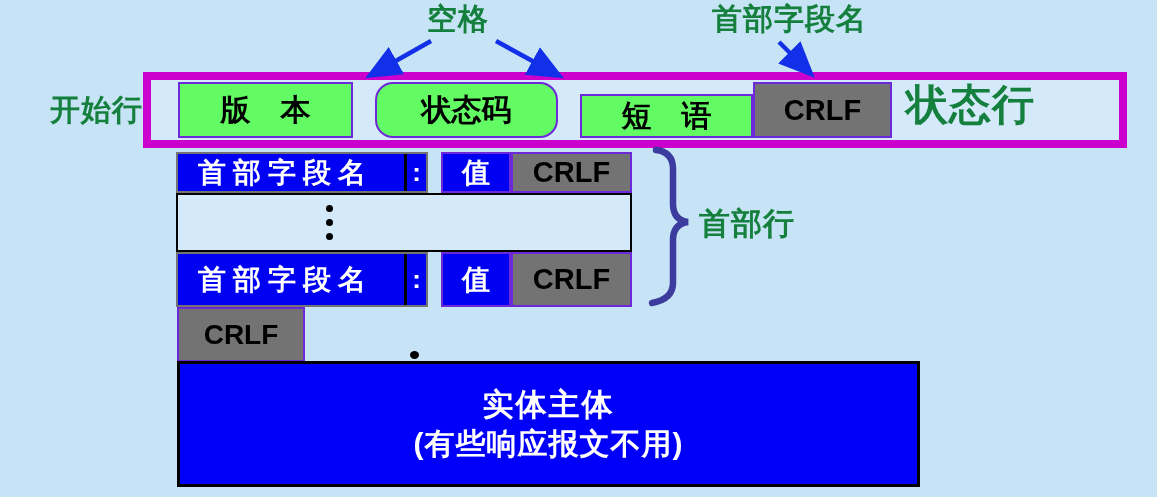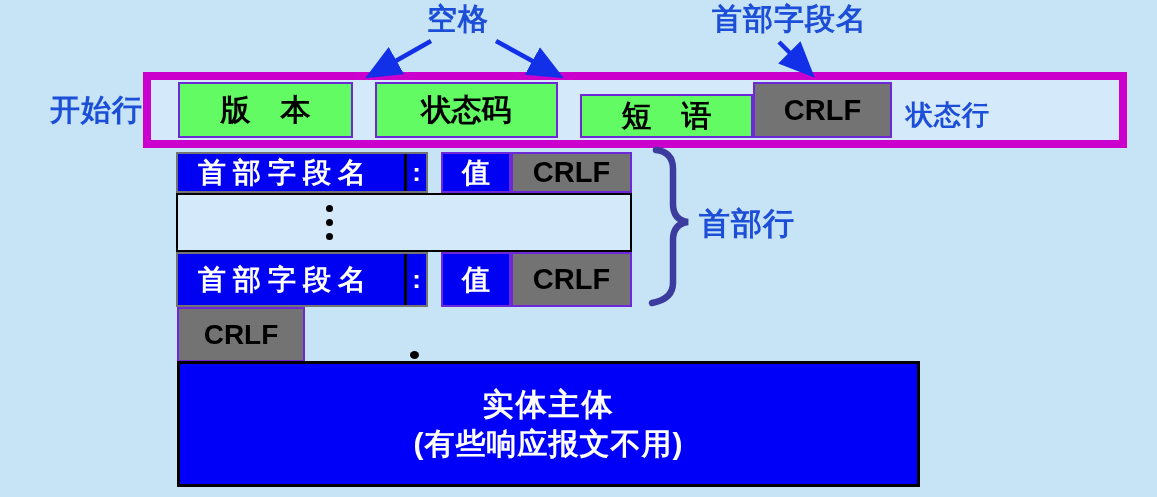--- a/index.html
+++ b/index.html
@@ -10,21 +10,21 @@
     overflow: hidden;
   }
   .stage {
     position: relative;
     width: 1157px;
     height: 497px;
     background: #c7e4f6;
   }
   .lbl {
     position: absolute;
-    color: #1d4ed8;
+    color: #15803d;
     font-weight: 800;
     font-size: 30px;
     line-height: 1.0;
     white-space: nowrap;
     letter-spacing: 1px;
   }
   
   .status-box {
     position: absolute;
     left: 143px; top: 72px;
@@ -146,24 +146,24 @@
 
 <div class="stage">
 
   <div class="lbl" style="left:427px; top:4px;">空格</div>
   <div class="lbl" style="left:712px; top:4px;">首部字段名</div>
 
   <div class="lbl" style="left:50px; top:95px;">开始行</div>
 
   <div class="status-box">
     <div class="cell green" style="left:27px; top:2px; width:175px; height:56px;">版　本</div>
-    <div class="cell green" style="left:224px; top:2px; width:183px; height:56px;">状态码</div>
+    <div class="cell green" style="left:224px; top:2px; width:183px; height:56px;border-radius:18px;">状态码</div>
     <div class="cell green" style="left:429px; top:14px; width:173px; height:44px;">短　语</div>
     <div class="cell cyan" style="left:602px; top:2px; width:139px; height:56px;">CRLF</div>
-    <div class="lbl" style="left:755px; top:22px; font-size:27px;">状态行</div>
+    <div class="lbl" style="left:755px; top:4px; font-size:42px;">状态行</div>
   </div>
 
   <div class="hdr-field" style="top:152px; height:41px;">
     <span class="name">首部字段名</span>
     <span class="colon">:</span>
   </div>
   <div class="cell blue" style="left:441px; top:152px; width:70px; height:41px;">值</div>
   <div class="cell cyan" style="left:511px; top:152px; width:121px; height:41px;">CRLF</div>
 
   <div class="dots-row">

